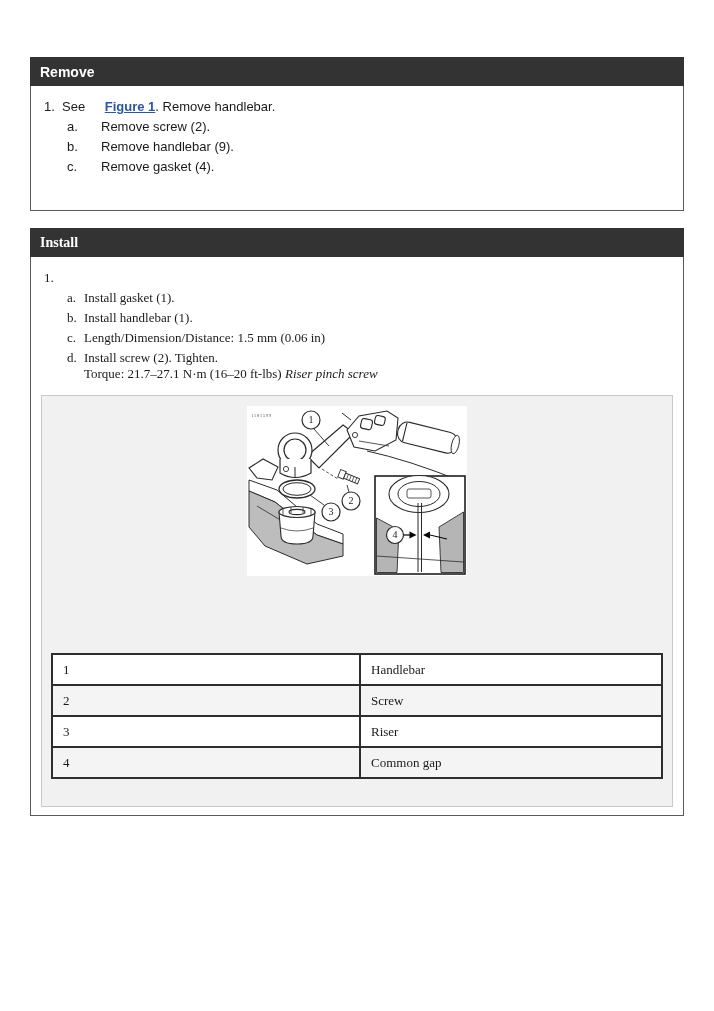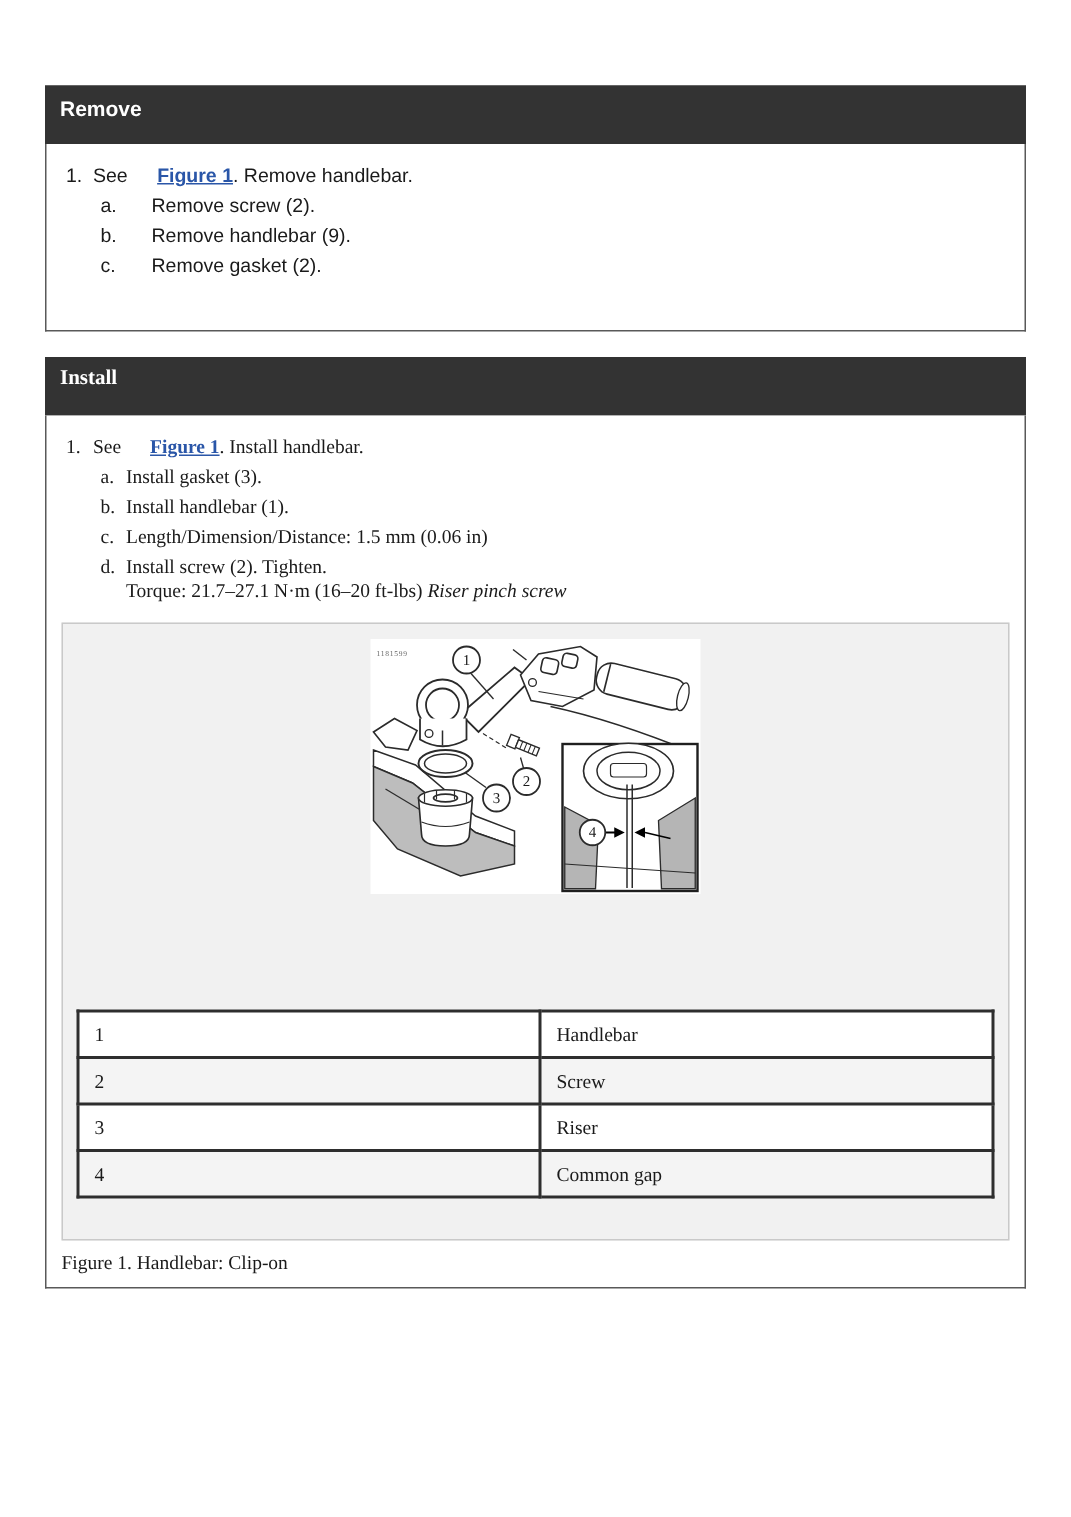--- a/index.html
+++ b/index.html
@@ -9,21 +9,21 @@
     font-family: "Liberation Sans", "DejaVu Sans", sans-serif;
     font-size: 13px; color: #1a1a1a;
     position: relative; overflow: hidden;
   }
   .section { margin: 0 30px 0 30px; width: 654px; }
   .section-remove { margin-top: 57px; }
   .section-install { margin-top: 17px; font-family: Liberation Serif, serif; }
   .section-header {
     background: #333333; color: #ffffff;
     font-weight: bold; font-size: 14px;
-    padding: 6px 9px; height: 39px;
+    padding: 6px 9px; height: 29px;
     border: 1px solid #333333;
   }
   .section-body {
     border: 1px solid #595959; border-top: none;
     background: #ffffff; padding-top: 13px;
   }
   .section-remove .section-body { height: 125px; }
   .section-install .section-body { padding-bottom: 8px; }
 
   .step { display: flex; margin: 0 0 4px 13px; line-height: 16px; }
@@ -78,37 +78,36 @@
       <div class="sub">
         <span class="sub-label">a.</span>
         <span class="sub-text">Remove screw (2).</span>
       </div>
       <div class="sub">
         <span class="sub-label">b.</span>
         <span class="sub-text">Remove handlebar (9).</span>
       </div>
       <div class="sub">
         <span class="sub-label">c.</span>
-        <span class="sub-text">Remove gasket (2).</span>
+        <span class="sub-text">Remove gasket (4).</span>
       </div>
     </div>
   </div>
 </div>
 
 <div class="section section-install">
   <div class="section-header">Install</div>
   <div class="section-body">
     <div class="step">
       <span class="step-num">1.</span>
-      <span><span>See </span><a class="fig-link">Figure 1</a><span>. Install handlebar.</span></span>
     </div>
     <div>
       <div class="sub">
         <span class="sub-label">a.</span>
-        <span class="sub-text">Install gasket (3).</span>
+        <span class="sub-text">Install gasket (1).</span>
       </div>
       <div class="sub">
         <span class="sub-label">b.</span>
         <span class="sub-text">Install handlebar (1).</span>
       </div>
       <div class="sub">
         <span class="sub-label">c.</span>
         <span class="sub-text"><span class="spec">Length/Dimension/Distance: 1.5 mm (0.06 in)</span></span>
       </div>
       <div class="sub">
@@ -233,15 +232,14 @@
             <td>Riser</td>
           </tr>
           <tr>
             <td class="num">4</td>
             <td>Common gap</td>
           </tr>
         </tbody>
       </table>
     </div>
 
-    <div class="figure-caption">Figure 1. Handlebar: Clip-on</div>
   </div>
 </div>
 
 </body></html>

